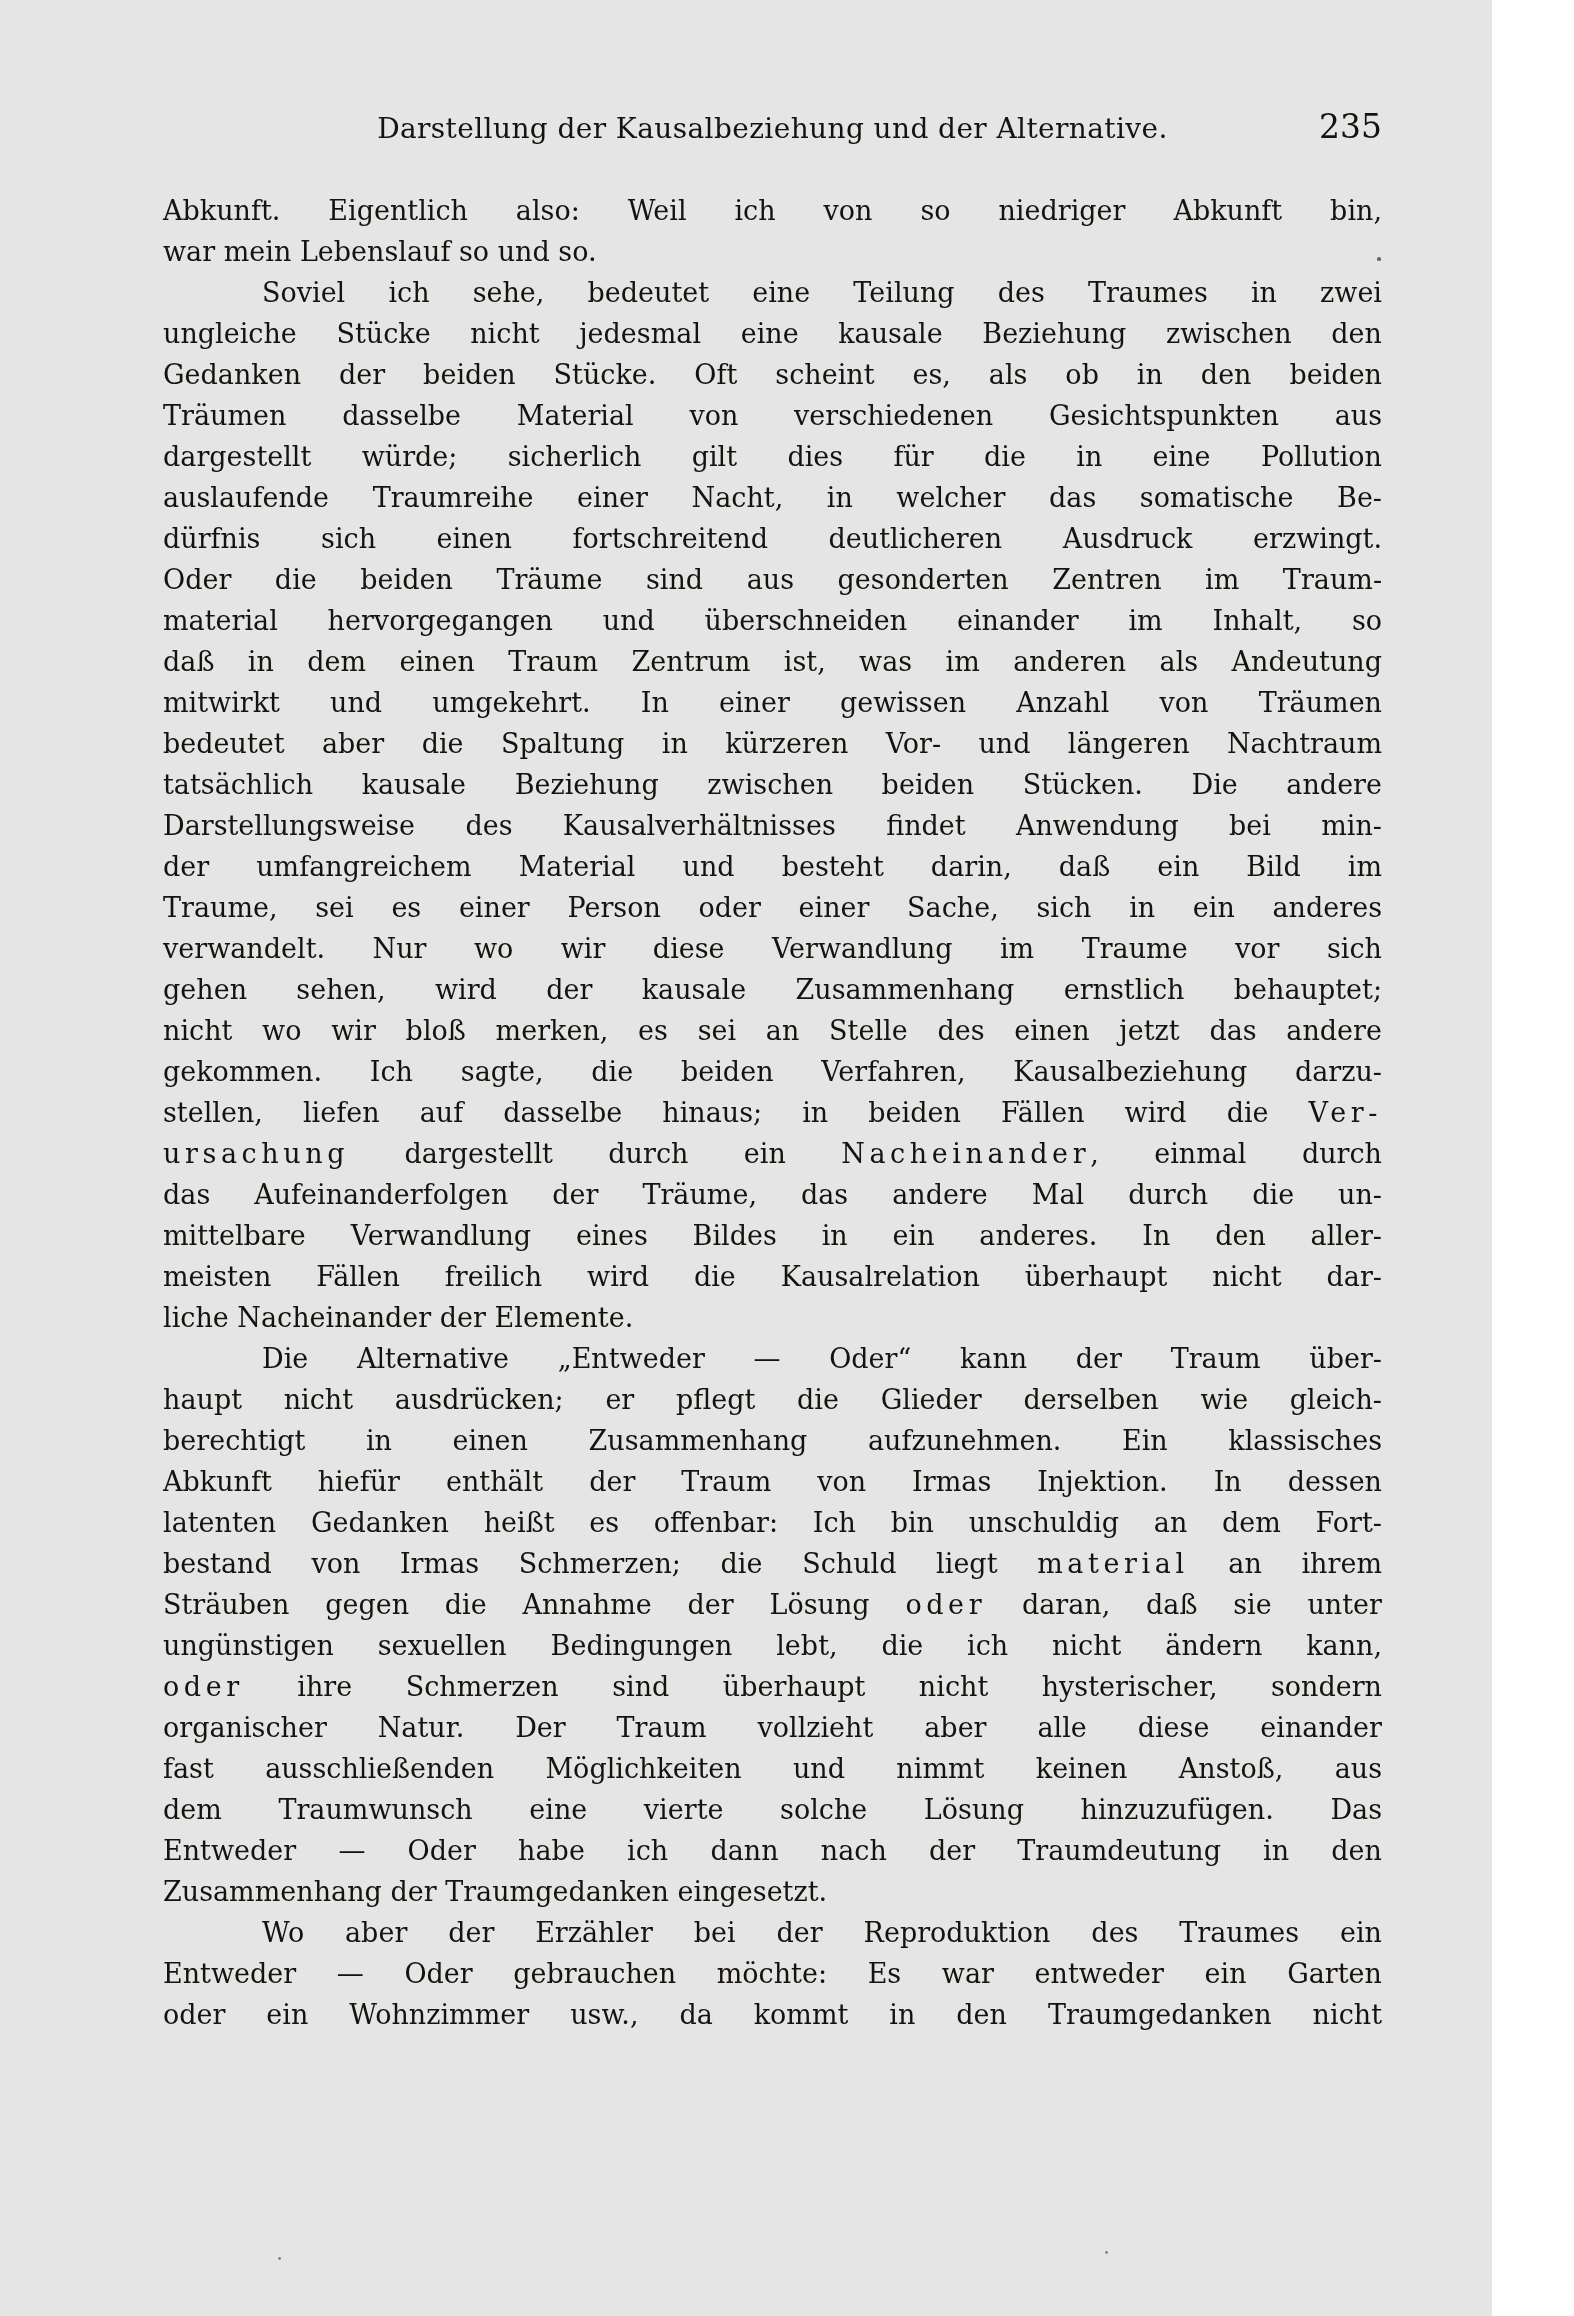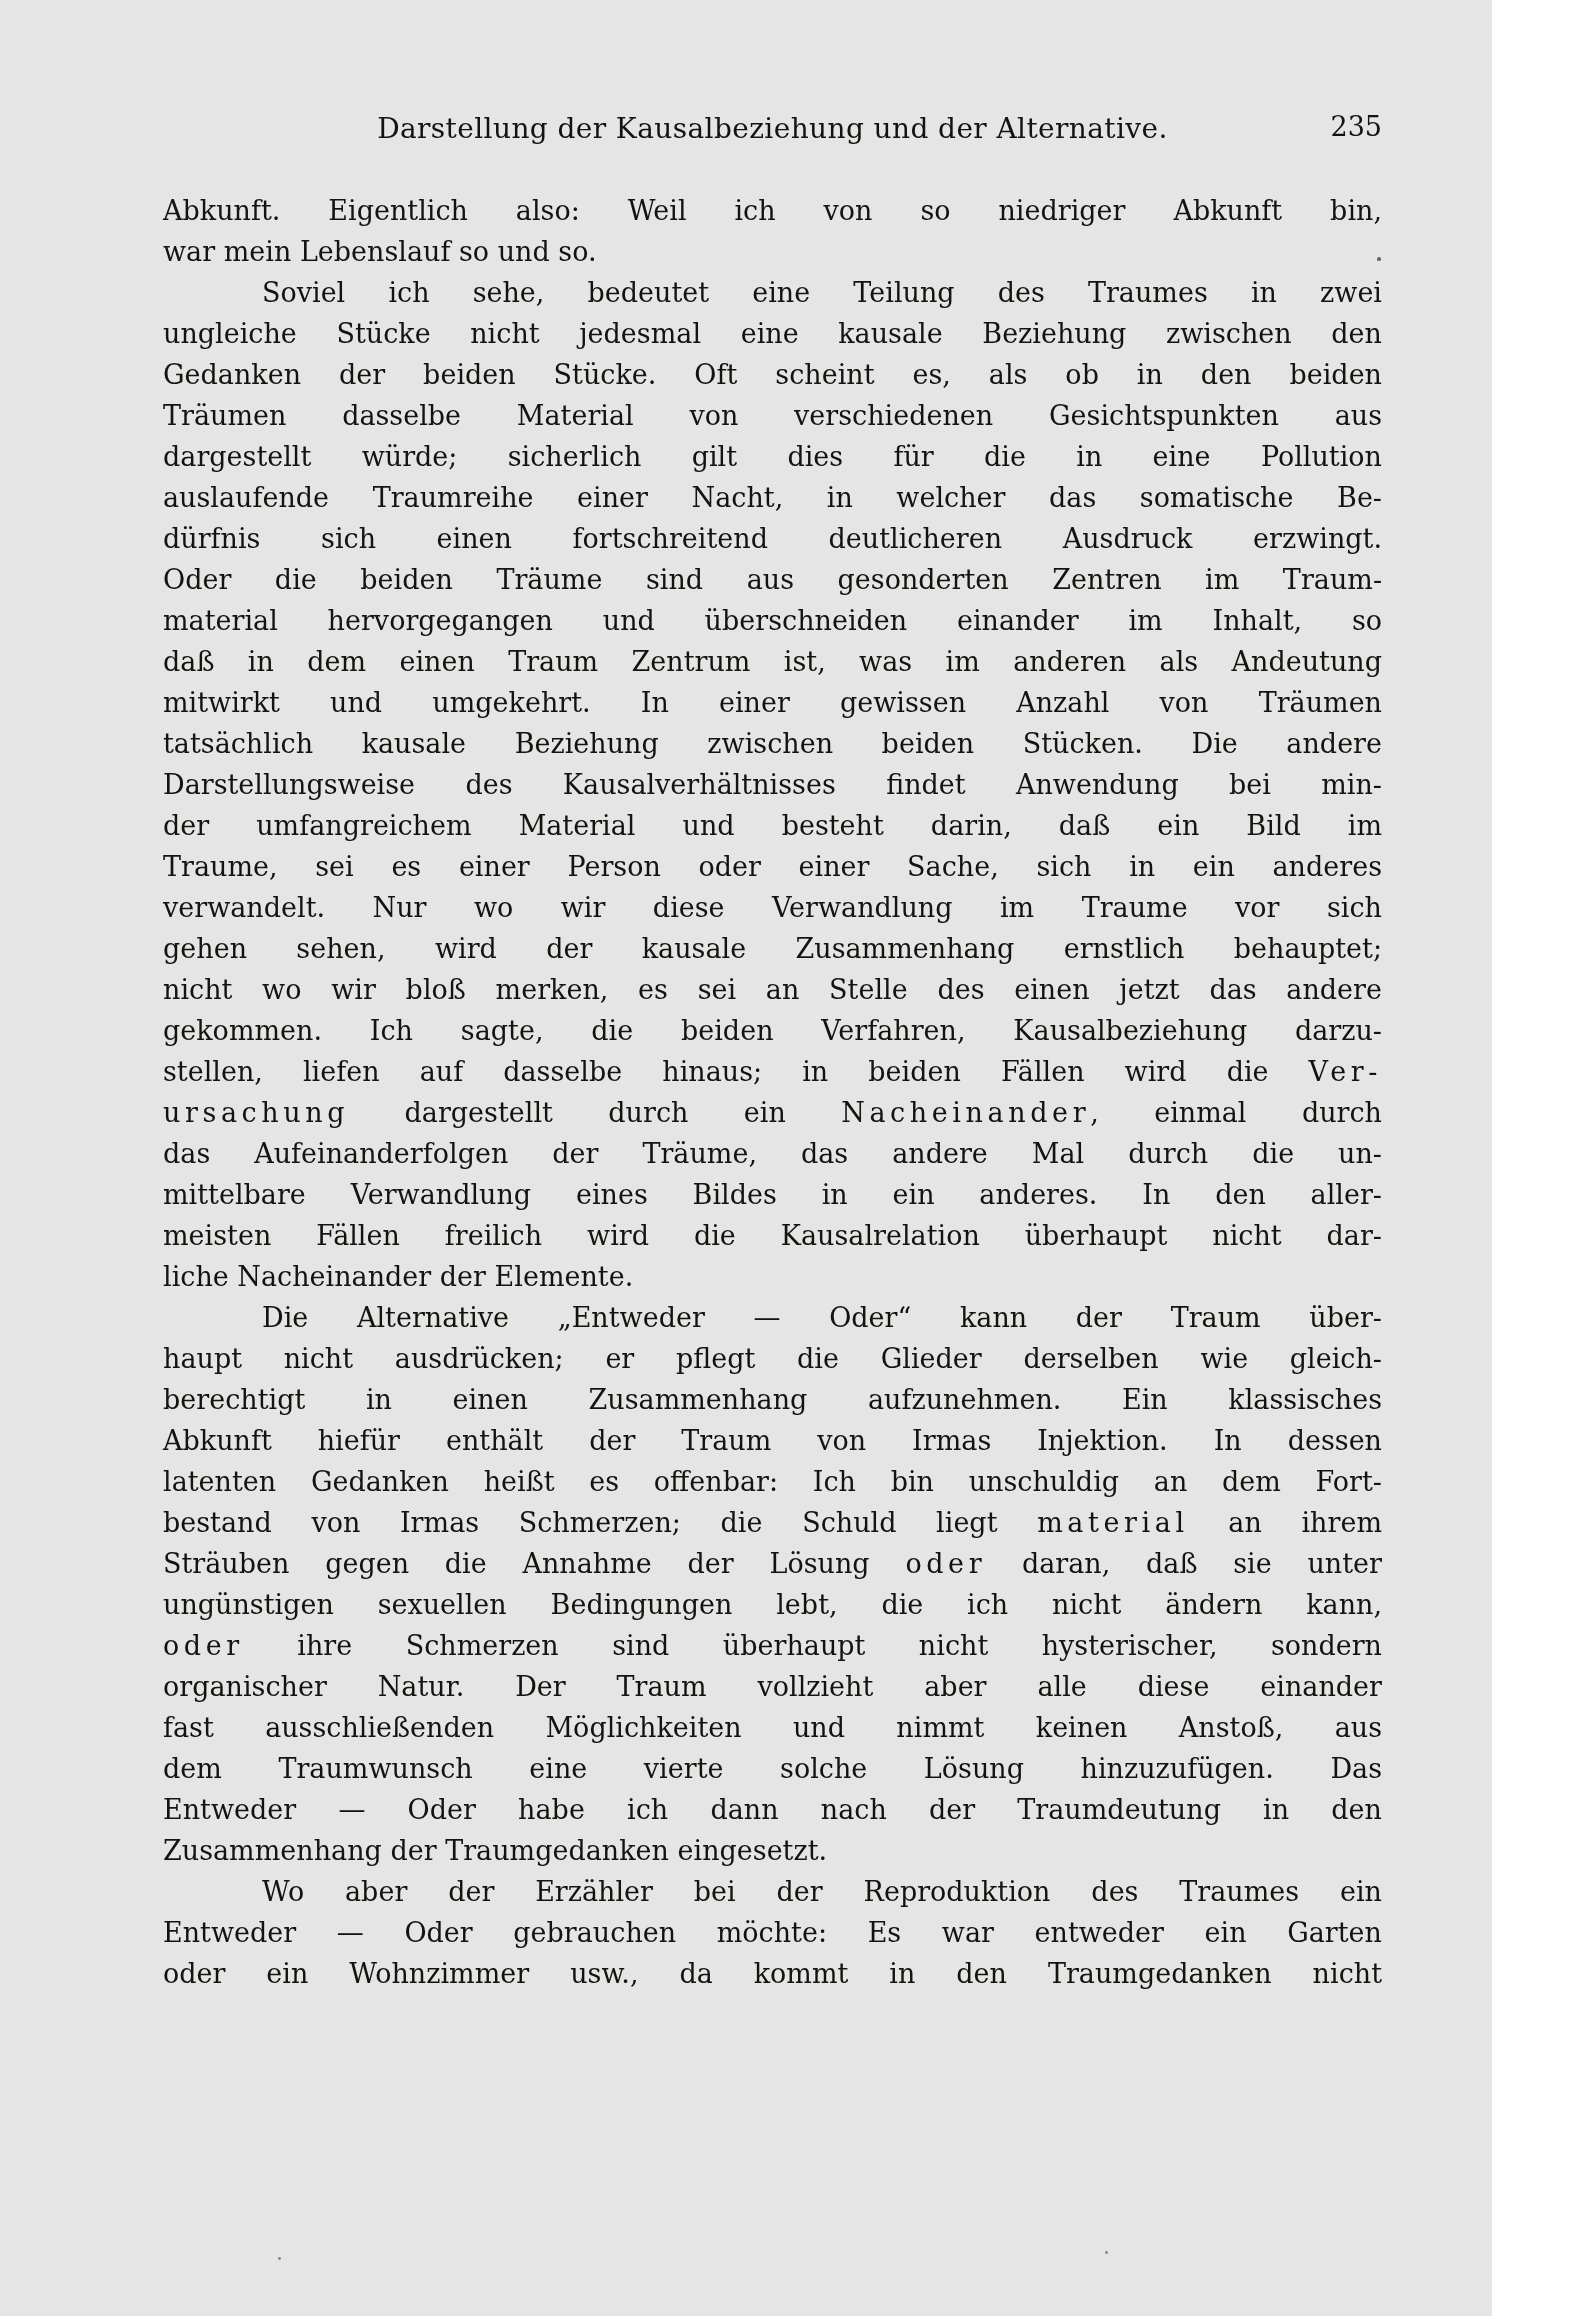--- a/index.html
+++ b/index.html
@@ -32,21 +32,21 @@
     text-align: center;
     font-size: 28px;
     line-height: 43px;
     letter-spacing: 0.4px;
     white-space: nowrap;
   }
   .page-num {
     position: absolute;
     right: 0;
     top: -1.9px;
-    font-size: 27px;
+    font-size: 33px;
     line-height: 43px;
   }
   
   .body-text {
     position: absolute;
     top: 190px;
     left: 163px;
     width: 1219px;
     font-size: 27px;
     line-height: 41px;
@@ -93,20 +93,21 @@
       <div class="line"><span>ungleiche Stücke nicht jedesmal eine kausale Beziehung zwischen den</span></div>
       <div class="line"><span>Gedanken der beiden Stücke. Oft scheint es, als ob in den beiden</span></div>
       <div class="line"><span>Träumen dasselbe Material von verschiedenen Gesichtspunkten aus</span></div>
       <div class="line"><span>dargestellt würde; sicherlich gilt dies für die in eine Pollution</span></div>
       <div class="line"><span>auslaufende Traumreihe einer Nacht, in welcher das somatische Be-</span></div>
       <div class="line"><span>dürfnis sich einen fortschreitend deutlicheren Ausdruck erzwingt.</span></div>
       <div class="line"><span>Oder die beiden Träume sind aus gesonderten Zentren im Traum-</span></div>
       <div class="line"><span>material hervorgegangen und überschneiden einander im Inhalt, so</span></div>
       <div class="line"><span>daß in dem einen Traum Zentrum ist, was im anderen als Andeutung</span></div>
       <div class="line"><span>mitwirkt und umgekehrt. In einer gewissen Anzahl von Träumen</span></div>
+      <div class="line"><span>bedeutet aber die Spaltung in kürzeren Vor- und längeren Nachtraum</span></div>
       <div class="line"><span>tatsächlich kausale Beziehung zwischen beiden Stücken. Die andere</span></div>
       <div class="line"><span>Darstellungsweise des Kausalverhältnisses findet Anwendung bei min-</span></div>
       <div class="line"><span>der umfangreichem Material und besteht darin, daß ein Bild im</span></div>
       <div class="line"><span>Traume, sei es einer Person oder einer Sache, sich in ein anderes</span></div>
       <div class="line"><span>verwandelt. Nur wo wir diese Verwandlung im Traume vor sich</span></div>
       <div class="line"><span>gehen sehen, wird der kausale Zusammenhang ernstlich behauptet;</span></div>
       <div class="line"><span>nicht wo wir bloß merken, es sei an Stelle des einen jetzt das andere</span></div>
       <div class="line"><span>gekommen. Ich sagte, die beiden Verfahren, Kausalbeziehung darzu-</span></div>
       <div class="line"><span>stellen, liefen auf dasselbe hinaus; in beiden Fällen wird die </span><span class="gesperrt">Ver-</span></div>
       <div class="line"><span class="gesperrt">ursachung</span><span> dargestellt durch ein </span><span class="gesperrt">Nacheinander</span><span>, einmal durch</span></div>

